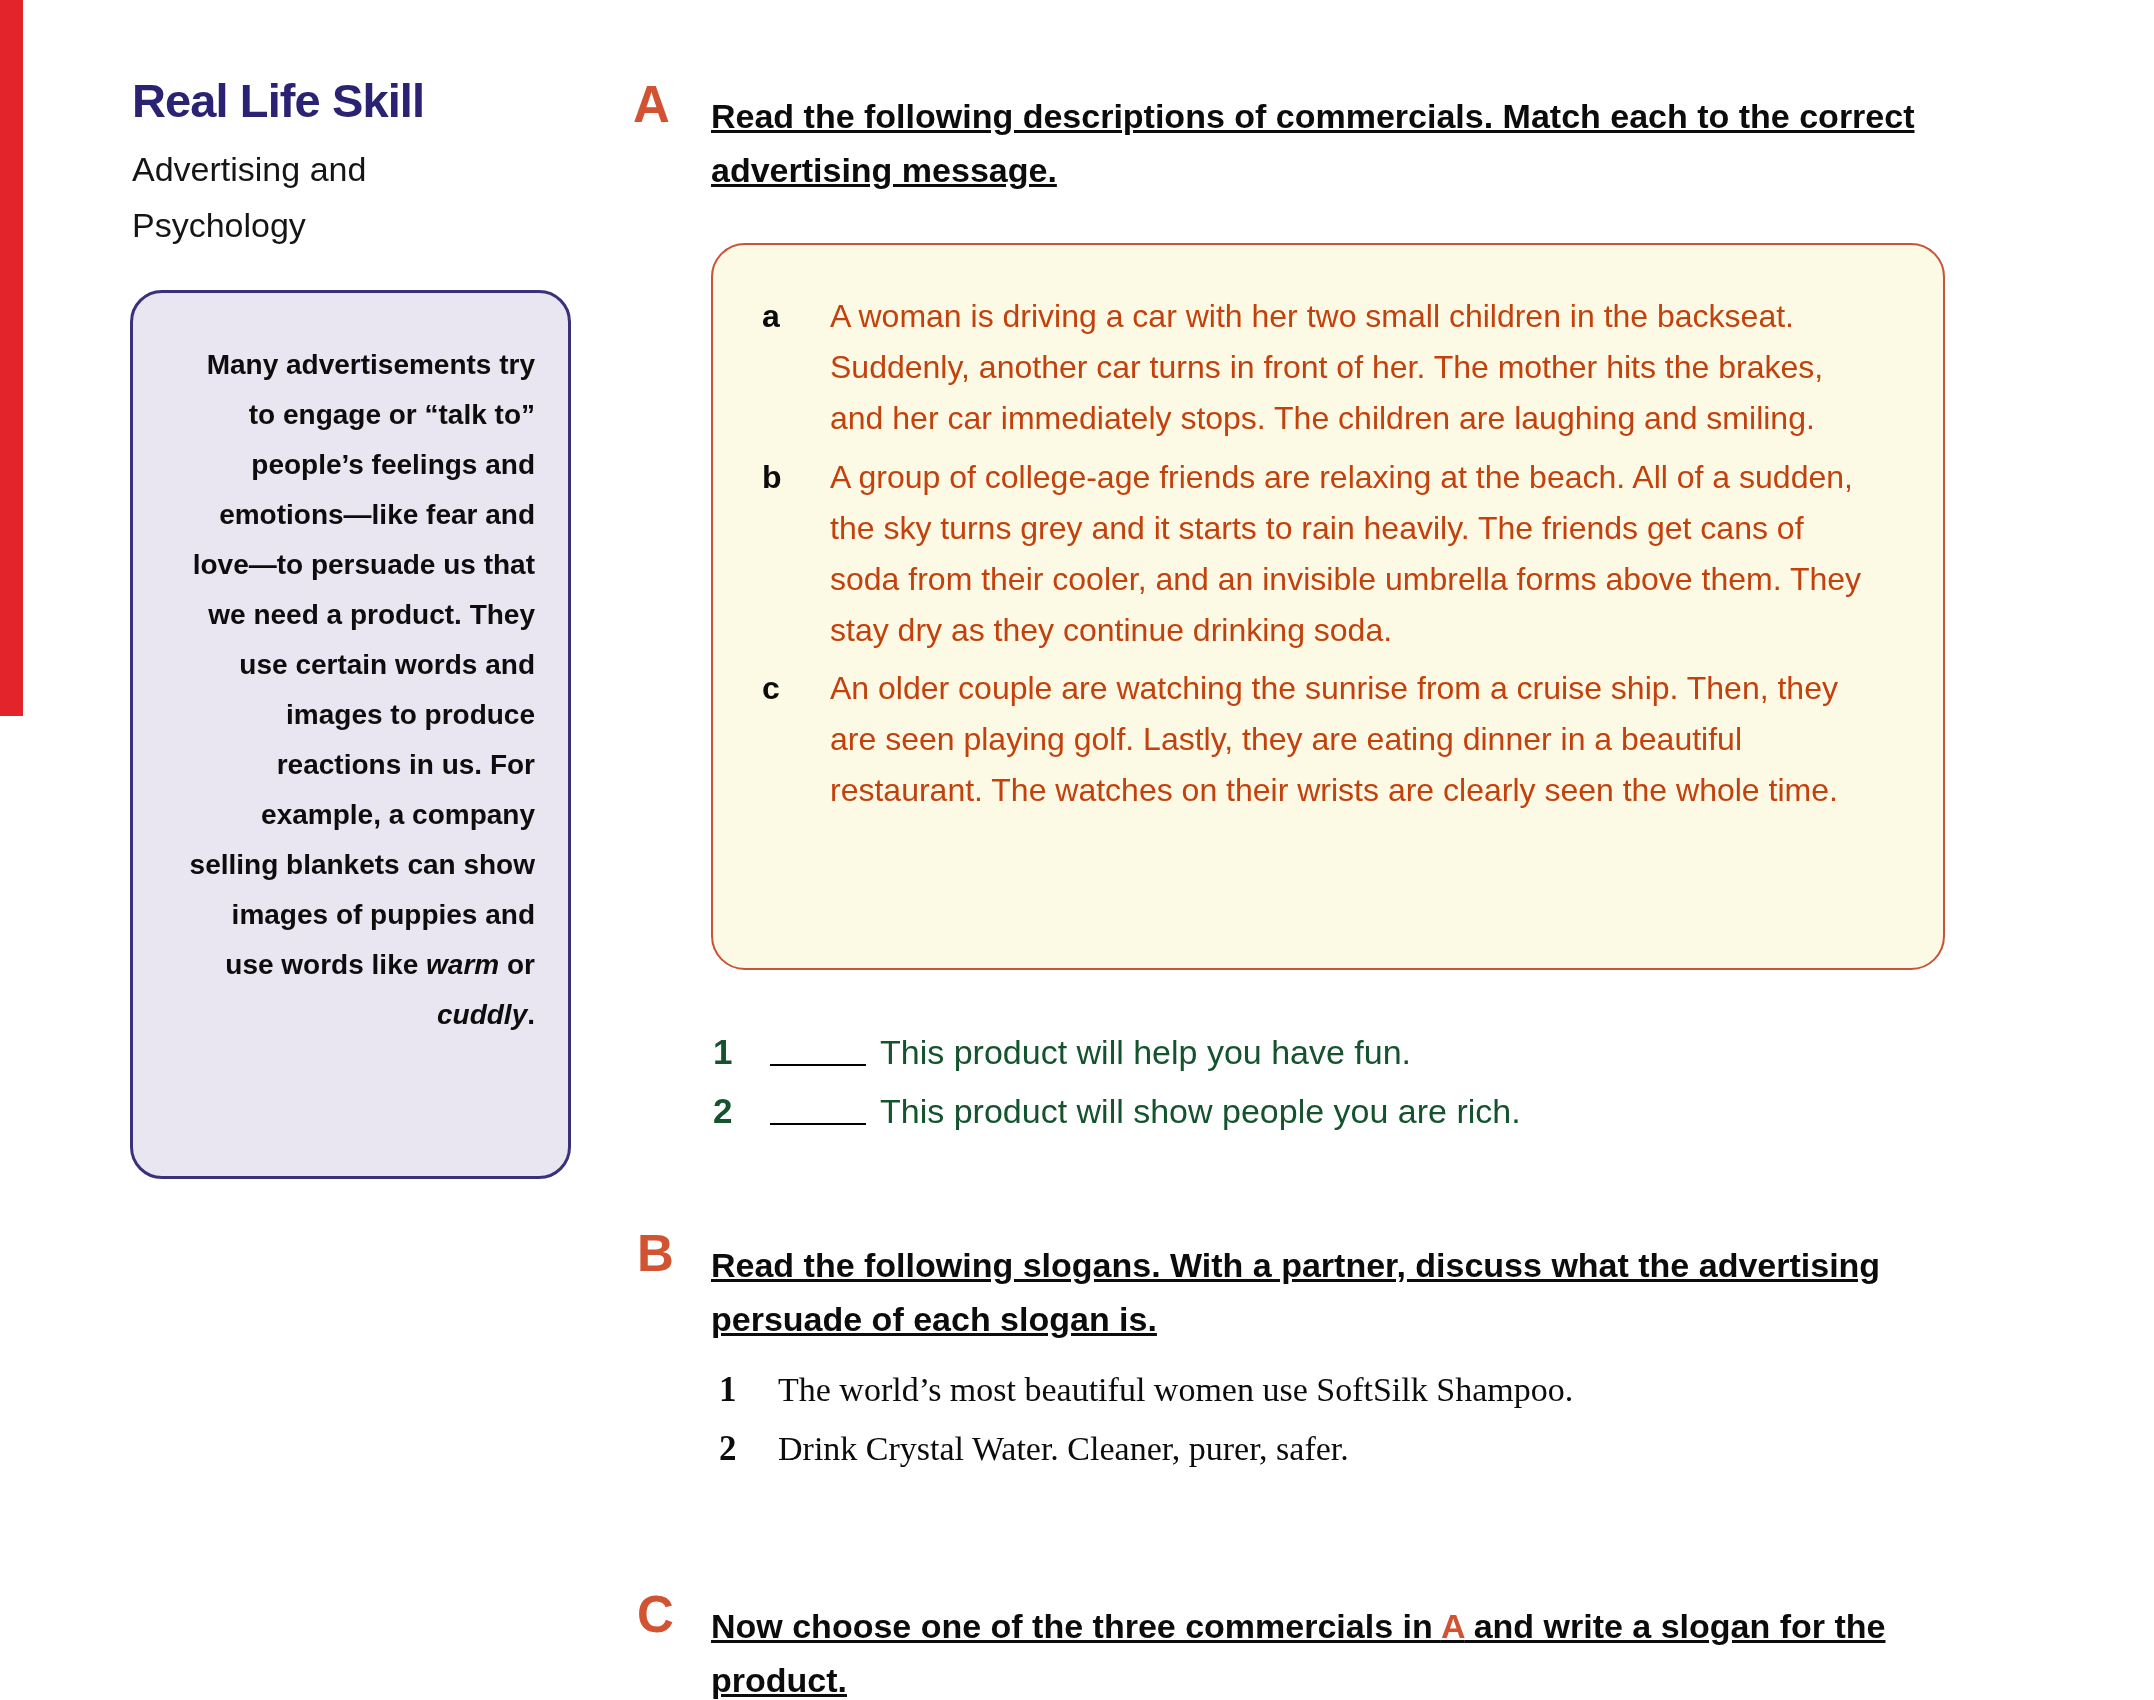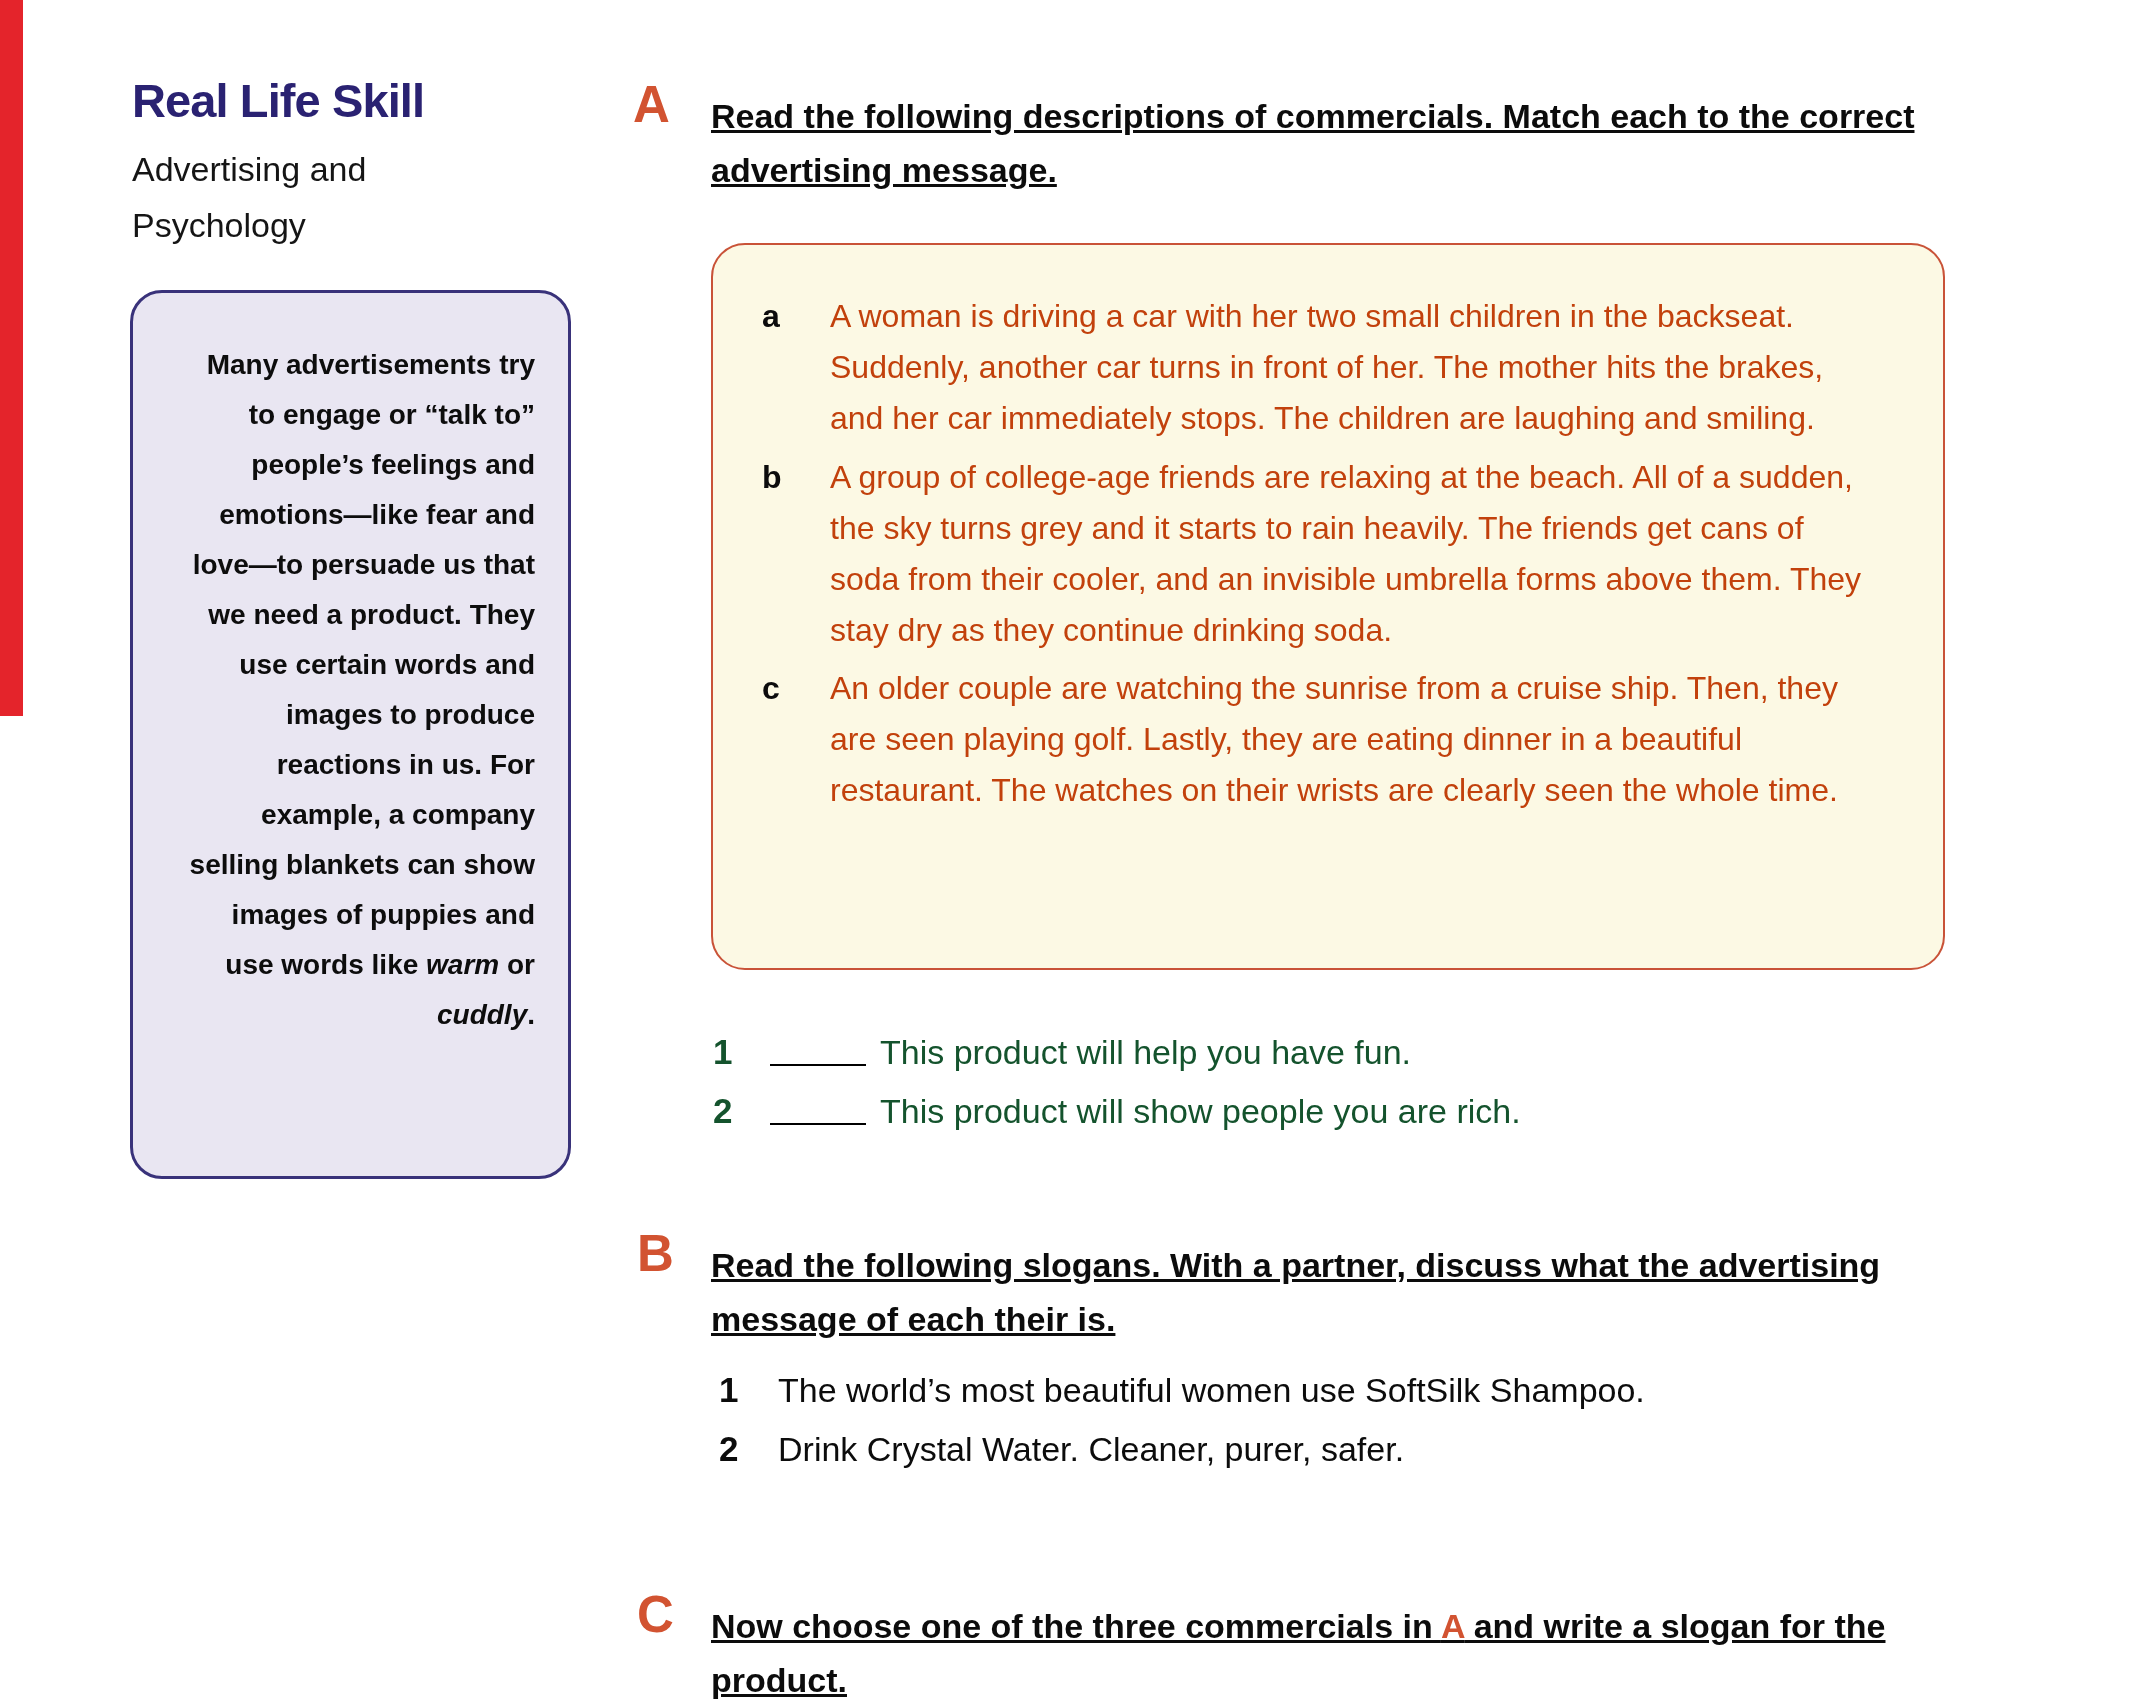--- a/index.html
+++ b/index.html
@@ -85,21 +85,21 @@
     display:inline-block; width:57px;
     font-weight:bold; font-size:35px;
   }
   .answer-blank {
     display:inline-block; width:96px; height:7.5px;
     border-bottom:2.8px solid #000;
     margin-right:14px;
     position:relative; top:1.9px;
   }
   .slogans-block {
-    position:absolute; left:719px; top:1370px;
+    position:absolute; left:719px; top:1370px;font-family:Liberation Serif, serif;
   }
   .slogan-row {
     font-size:34px; line-height:40px; color:#0c0c0c;
     margin-bottom:19px; white-space:nowrap;
   }
   .slogan-num {
     display:inline-block; width:59px;
     font-weight:bold; font-size:35px;
   }
 </style>
@@ -136,21 +136,21 @@
 <div class="messages-block">
   <div class="msg-row">
     <span class="msg-num">1</span><span class="answer-blank"></span><span>This product will help you have fun.</span>
   </div>
   <div class="msg-row">
     <span class="msg-num">2</span><span class="answer-blank"></span><span>This product will show people you are rich.</span>
   </div>
 </div>
 
 <div class="section-letter letter-b">B</div>
-<div class="section-heading heading-b">Read the following slogans. With a partner, discuss what the advertising message of each their is.</div>
+<div class="section-heading heading-b">Read the following slogans. With a partner, discuss what the advertising persuade of each slogan is.</div>
 
 <div class="slogans-block">
   <div class="slogan-row">
     <span class="slogan-num">1</span><span>The world’s most beautiful women use SoftSilk Shampoo.</span>
   </div>
   <div class="slogan-row">
     <span class="slogan-num">2</span><span>Drink Crystal Water. Cleaner, purer, safer.</span>
   </div>
 </div>
 

